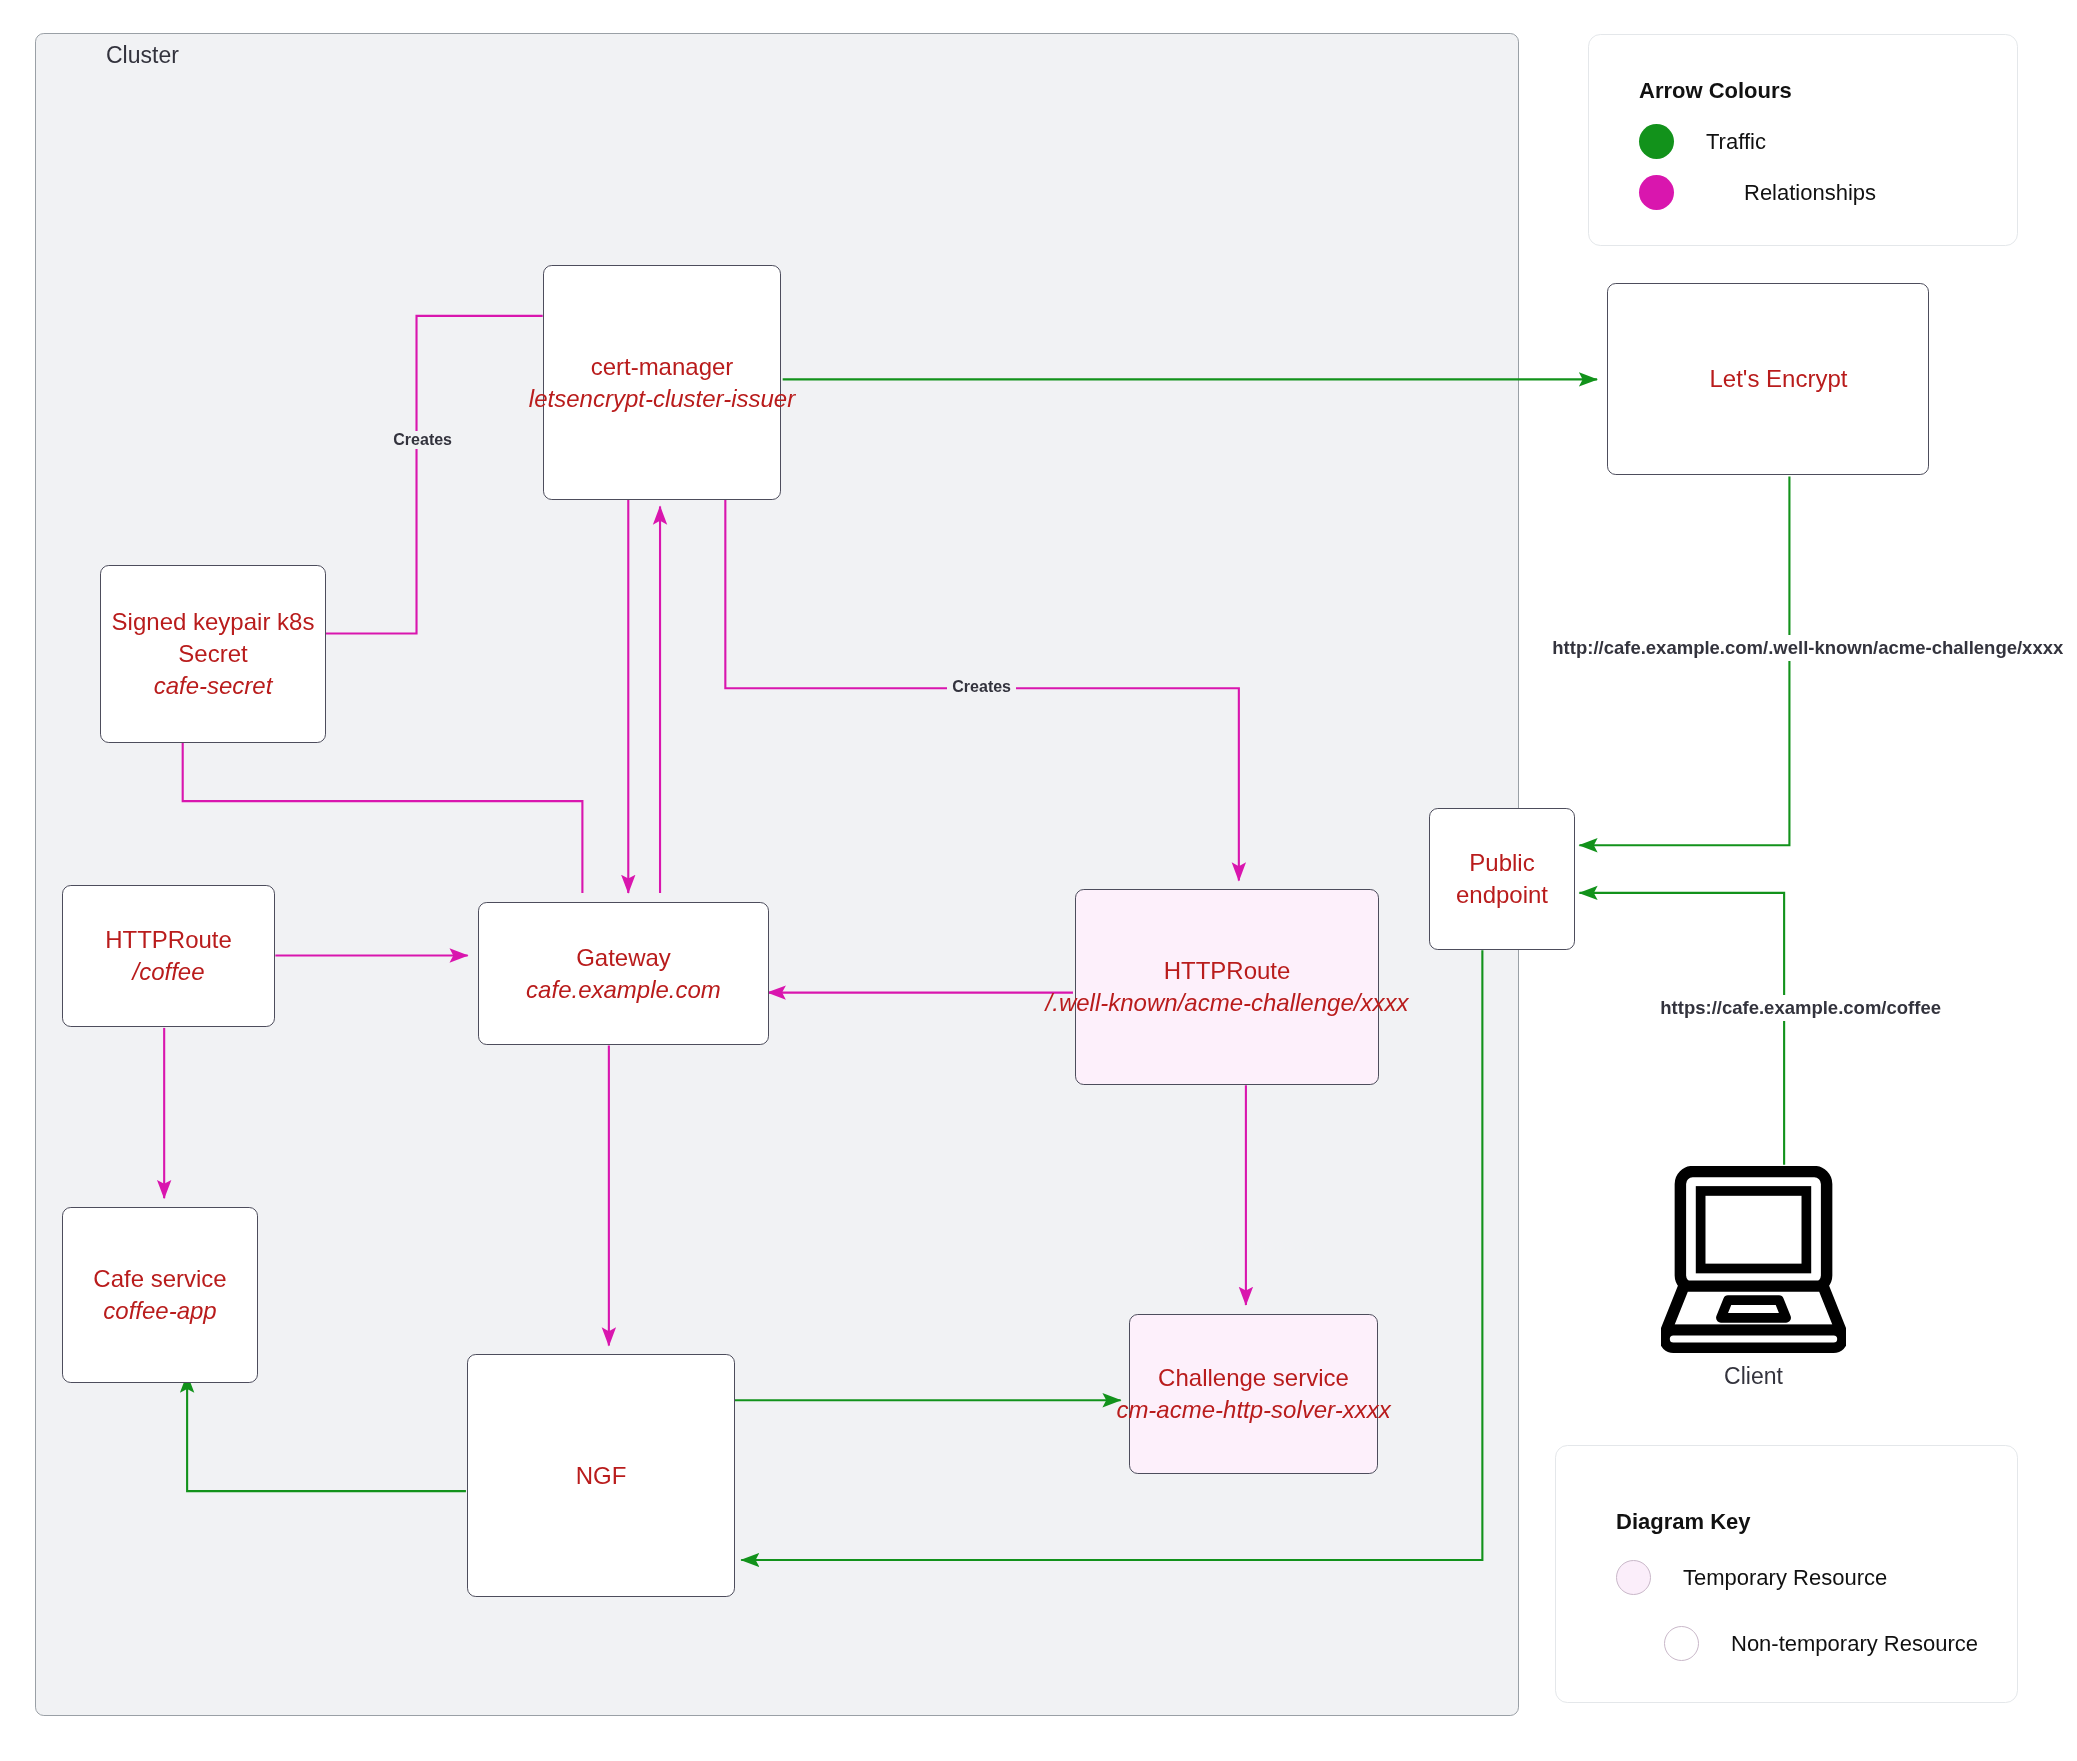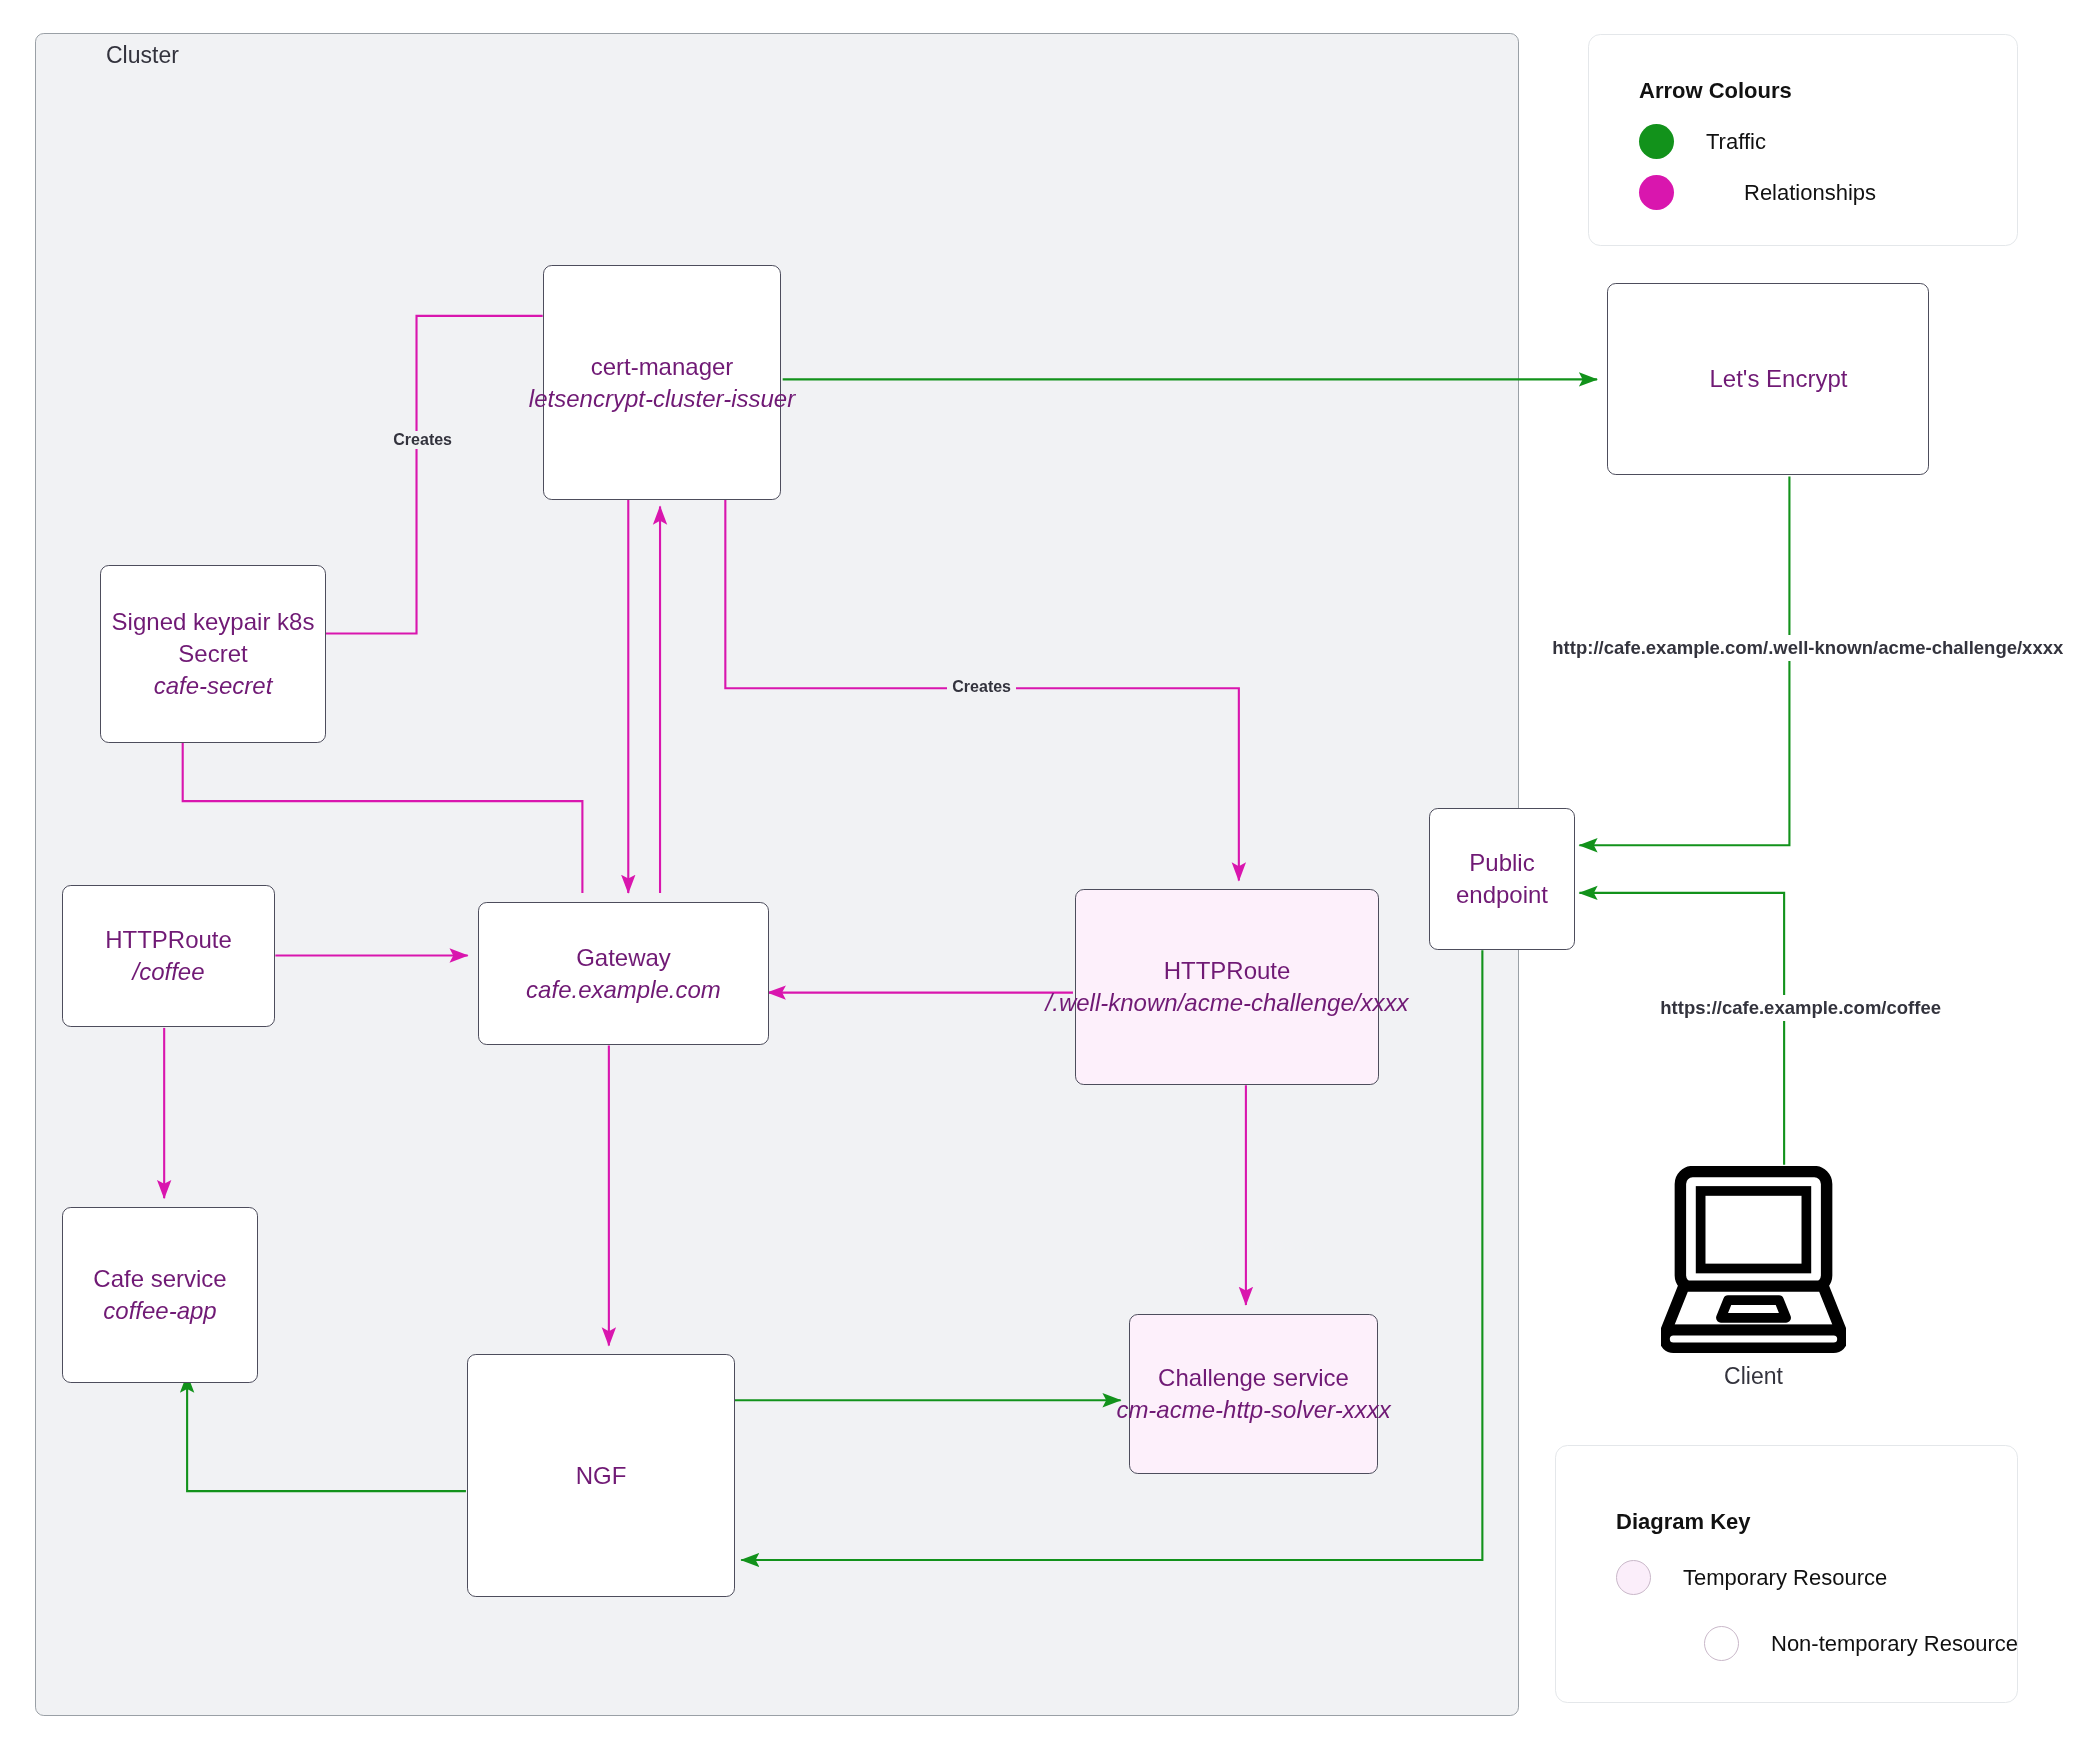--- a/index.html
+++ b/index.html
@@ -31,21 +31,21 @@
     position: absolute;
     box-sizing: border-box;
     border: 1.8px solid #4d4d5c;
     border-radius: 8.8px;
     background: #ffffff;
     display: flex;
     flex-direction: column;
     align-items: center;
     justify-content: center;
     text-align: center;
-    color: #701a75;
+    color: #b91c1c;
     font-size: 24px;
     line-height: 1.32;
     white-space: nowrap;
   }
   .node .sub {
     font-style: italic;
   }
   .node.temp {
     background: #fdf0fb;
   }
@@ -277,19 +277,19 @@
     <div class="legend-dot" style="background:#d916ae;"></div>
     <div class="legend-text">Relationships</div>
   </div>
 
   <div class="panel" style="left:1555px; top:1445px; width:463px; height:258px;"></div>
   <div class="panel-title" style="left:1616px; top:1509px;">Diagram Key</div>
   <div class="legend-row" style="left:1616px; top:1560px;">
     <div class="legend-dot outline" style="background:#fbeefa;"></div>
     <div class="legend-text">Temporary Resource</div>
   </div>
-  <div class="legend-row" style="left:1704px; top:1626px;">
+  <div class="legend-row" style="left:1664px; top:1626px;">
     <div class="legend-dot outline" style="background:#ffffff;"></div>
     <div class="legend-text">Non-temporary Resource</div>
   </div>
 
 </div>
 
 
 </body></html>

